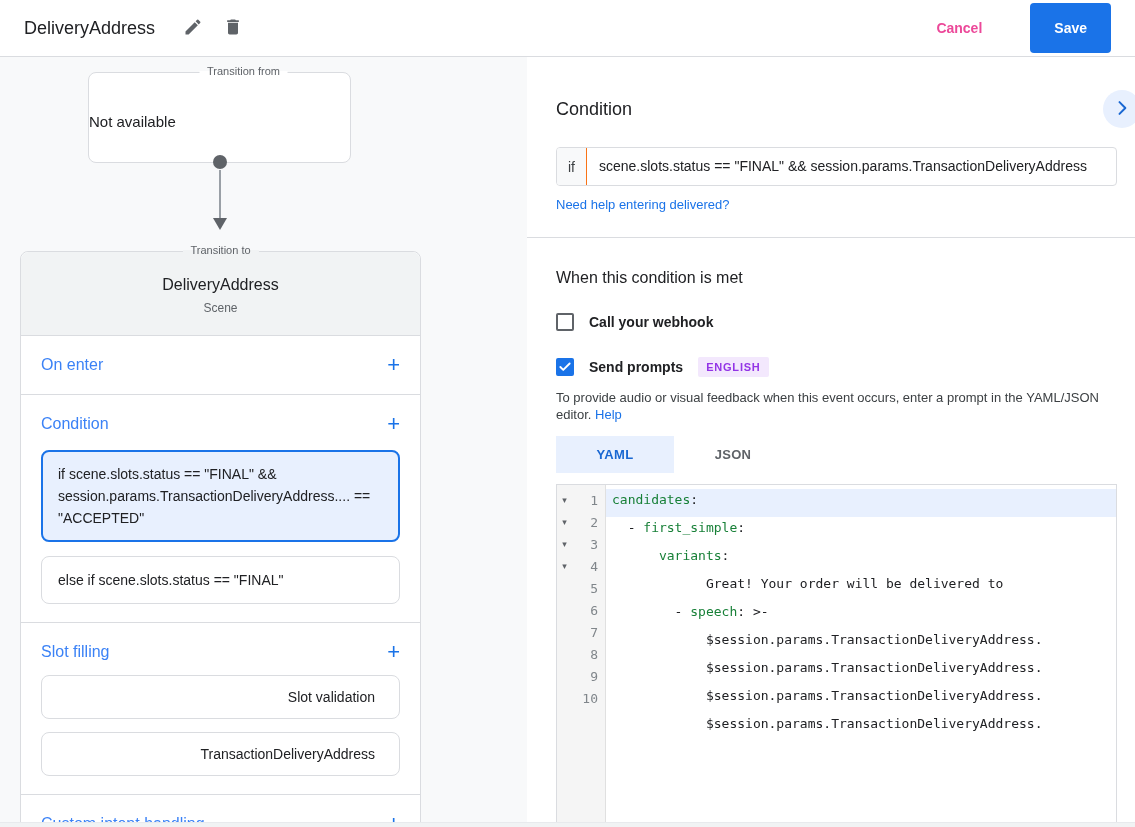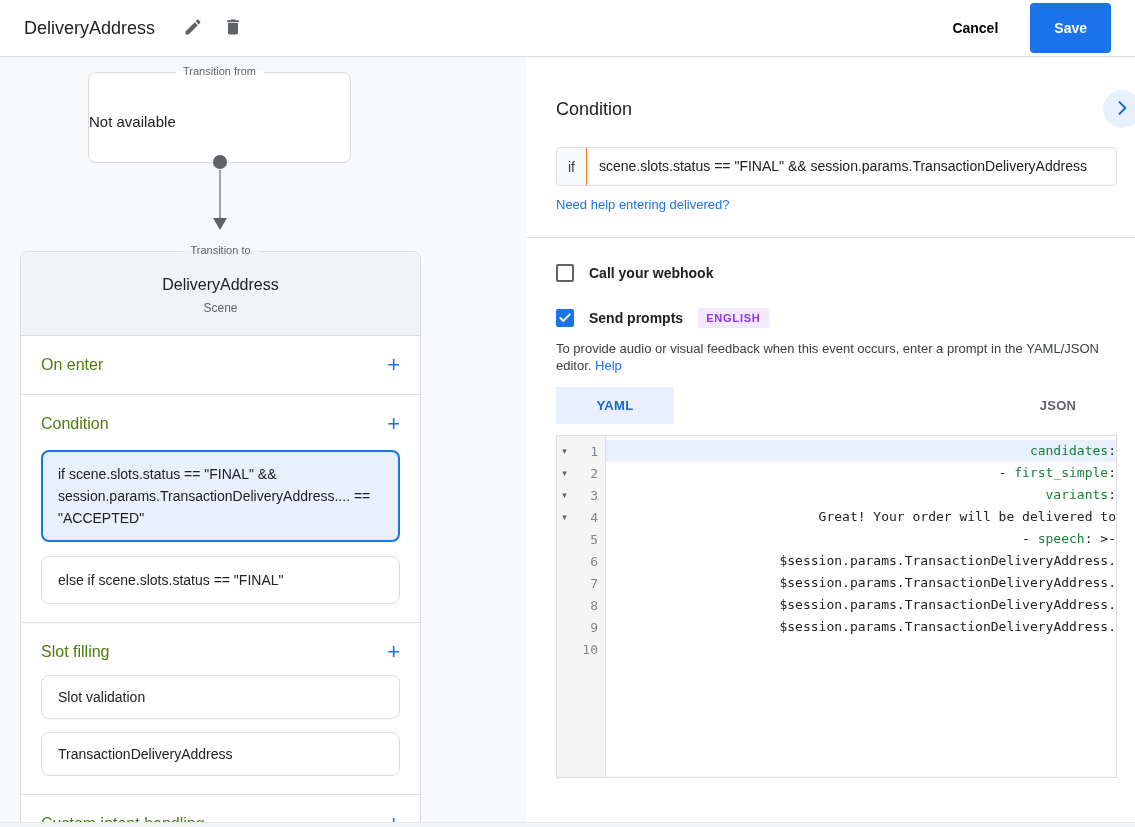--- a/index.html
+++ b/index.html
@@ -7,64 +7,64 @@
               font-family:"Liberation Sans", sans-serif; color:#202124; }
 
   
   .topbar { height:57px; display:flex; align-items:center; padding:0 24px;
             border-bottom:1px solid #dadce0; background:#fff; }
   .topbar h1 { font-size:18px; font-weight:400; color:#202124; margin-right:22px; }
   .icon-btn { background:none; border:none; cursor:pointer; padding:6px; display:flex; align-items:center; }
   .icon-btn + .icon-btn { margin-left:8px; }
   .icon-btn svg { fill:#5f6368; }
   .topbar .spacer { flex:1; }
-  .btn-text { background:none; border:none; color:#000000; font-size:14px; font-weight:700;
+  .btn-text { background:none; border:none; color:#ec4899; font-size:14px; font-weight:700;
               cursor:pointer; padding:9px 18px; font-family:inherit; }
   .btn-primary { background:#1a73e8; color:#fff; border:none; border-radius:4px;
-                 font-size:14px; font-weight:700; padding:17px 24px; margin-left:14px;
+                 font-size:14px; font-weight:700; padding:17px 24px; margin-left:30px;
                  cursor:pointer; font-family:inherit; }
 
   
   .content { display:flex; height:765px; }
   .left { width:527px; background:#f8f9fa; padding-top:15px; flex-shrink:0; }
   .right { flex:1; background:#fff; padding:0 18px 0 29px; position:relative; overflow:hidden; }
 
   
   .from-box { position:relative; margin-left:88px; width:263px; height:91px;
               background:#fff; border:1px solid #dadce0; border-radius:8px; }
   .legend { position:absolute; top:-8px; left:50%; transform:translateX(-50%);
             font-size:11px; color:#5f6368; padding:0 8px; white-space:nowrap; }
-  .from-box .legend { background:linear-gradient(#f8f9fa 50%, #ffffff 50%); }
+  .from-box .legend { background:linear-gradient(#f8f9fa 50%, #ffffff 50%);margin-left:24px; }
   .from-value { text-align:left; padding-top:40px; font-size:15px; color:#202124; }
   .from-dot { position:absolute; left:50%; bottom:-7px; transform:translateX(-50%);
               width:14px; height:14px; border-radius:50%; background:#5f6368; }
   .arrow { width:2px; height:48px; background:#9aa0a6; margin:7px 0 0 219px; position:relative; }
   .arrow-head { width:0; height:0; border-left:7px solid transparent; border-right:7px solid transparent;
                 border-top:12px solid #5f6368; margin-left:213px; }
 
   
   .scene-card { position:relative; margin:21px 0 0 20px; width:401px; background:#fff;
                 border:1px solid #dadce0; border-radius:8px 8px 0 0; min-height:620px; }
   .scene-card > .legend { background:linear-gradient(#f8f9fa 50%, #f1f3f4 50%); }
   .scene-head { background:#f1f3f4; border-radius:8px 8px 0 0; border-bottom:1px solid #dadce0;
                 text-align:center; padding:24px 0 20px; }
   .scene-name { font-size:16px; color:#202124; }
   .scene-type { font-size:12px; color:#5f6368; margin-top:7px; }
   .sec-row { display:flex; align-items:center; justify-content:space-between;
              padding:19px 20px; border-bottom:1px solid #dadce0; }
-  .sec-label { font-size:16px; color:#4d7c0f; }
+  .sec-label { font-size:16px; color:#3b82f6; }
   .plus { color:#1a73e8; font-size:22px; font-weight:300; line-height:20px; cursor:pointer;
           background:none; border:none; font-family:inherit; }
   .sec-block { padding:19px 20px 18px; border-bottom:1px solid #dadce0; }
   .sec-block .head { display:flex; align-items:center; justify-content:space-between; }
   .cond-card { border:1px solid #dadce0; border-radius:8px; background:#fff; padding:12px 16px;
                font-size:14px; line-height:22px; color:#202124; margin-top:14px; cursor:pointer; }
   .cond-card.selected { background:#e8f0fe; border:2px solid #1a73e8; padding:11px 15px; margin-top:16px; }
-  .slot-card { border:1px solid #dadce0; border-radius:8px; background:#fff; padding:13px 16px;
-               font-size:14px; color:#202124; margin-top:13px; cursor:pointer; }
+  .slot-card { border:1px solid #dadce0; border-radius:8px; background:#fff; padding:13px 24px;
+               font-size:14px; color:#202124; margin-top:13px; cursor:pointer;text-align:right; }
   .sec-row.last { border-bottom:none; }
 
   
   .cond-head { margin-top:33px; display:flex; align-items:center; justify-content:space-between; }
   .cond-head h2 { font-size:18px; font-weight:400; color:#202124; }
   .chev-btn { width:38px; height:38px; border-radius:50%; background:#e8f0fe; border:none;
               cursor:pointer; margin-right:-24px; display:flex; align-items:center; justify-content:center; }
   .if-field { margin-top:19px; display:flex; height:39px; border:1px solid #dadce0; border-radius:4px;
               overflow:hidden; background:#fff; }
   .if-prefix { width:30px; background:#f8f9fa; border-right:1px solid #f97316; display:flex;
@@ -80,34 +80,34 @@
   .chk-box { width:18px; height:18px; border:2px solid #5f6368; border-radius:2px; background:#fff;
              display:flex; align-items:center; justify-content:center; flex-shrink:0; }
   .chk-box.checked { background:#1a73e8; border-color:#1a73e8; }
   .chk-label { margin-left:15px; font-size:14px; font-weight:700; color:#202124; }
   .lang-badge { margin-left:15px; font-size:11px; font-weight:700; letter-spacing:.8px;
                 color:#9334e6; background:#f3e8fd; padding:4px 8px; border-radius:2px; }
   .desc { margin-top:12px; font-size:13px; line-height:17px; color:#3c4043; max-width:575px; }
   .desc a { color:#1a73e8; text-decoration:none; }
 
   
-  .tabs { margin-top:13px; display:flex;justify-content:space-between; }
+  .tabs { margin-top:13px; display:flex; }
   .tab { width:118px; height:37px; display:flex; align-items:center; justify-content:center;
          font-size:13px; font-weight:700; letter-spacing:.3px; color:#5f6368; cursor:pointer; }
   .tab.active { background:#e8f0fe; color:#1967d2; }
   .editor { margin-top:11px; height:343px; border:1px solid #dadce0; display:flex;
             background:#fff; overflow:hidden; }
   .gutter { width:49px; background:#f5f5f5; border-right:1px solid #e0e0e0; padding-top:4px; flex-shrink:0; }
   .grow { height:22px; display:flex; align-items:center; }
   .grow .fold { width:15px; text-align:center; font-size:9px; color:#5f6368; }
   .grow .lnum { flex:1; text-align:right; padding-right:7px; font-size:13px; color:#80868b;
                 font-family:"DejaVu Sans Mono", monospace; }
   .codecol { flex:1; padding-top:4px; overflow:hidden; }
-  .cline { height:22px; line-height:22px; white-space:pre; font-family:"DejaVu Sans Mono", monospace;
-           font-size:13px; color:#202124; padding-left:6px;text-align:right; }
+  .cline { height:28px; line-height:22px; white-space:pre; font-family:"DejaVu Sans Mono", monospace;
+           font-size:13px; color:#202124; padding-left:6px; }
   .cline.hl { background:#e8f0fe; }
   .tok-key { color:#188038; }
 
   .bottom-strip { position:fixed; left:0; bottom:0; width:1135px; height:5px;
                   background:#f1f3f4; border-top:1px solid #e8eaed; }
 </style>
 </head>
 <body>
 
 <header class="topbar">
@@ -196,20 +196,21 @@
     </div>
 
     <div class="if-field">
       <span class="if-prefix">if</span>
       <div class="if-expr">scene.slots.status == "FINAL" &amp;&amp; session.params.TransactionDeliveryAddress</div>
     </div>
     <a class="help-link" href="#">Need help entering delivered?</a>
 
     <div class="hdiv"></div>
 
+    <h3 class="when-title">When this condition is met</h3>
 
     <div class="chk-row">
       <span class="chk-box" id="webhook-box"></span>
       <span class="chk-label">Call your webhook</span>
     </div>
 
     <div class="chk-row">
       <span class="chk-box checked" id="prompts-box">
           <svg width="14" height="14" viewBox="0 0 24 24" fill="none" stroke="#fff" stroke-width="3.2" stroke-linecap="round" stroke-linejoin="round">
             <polyline points="20 6 9 17 4 12"></polyline>

